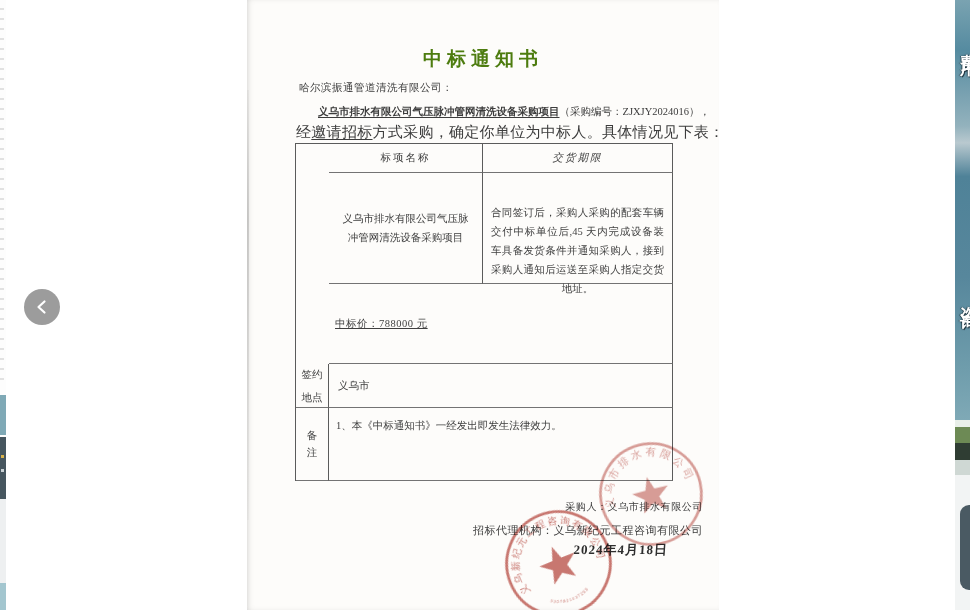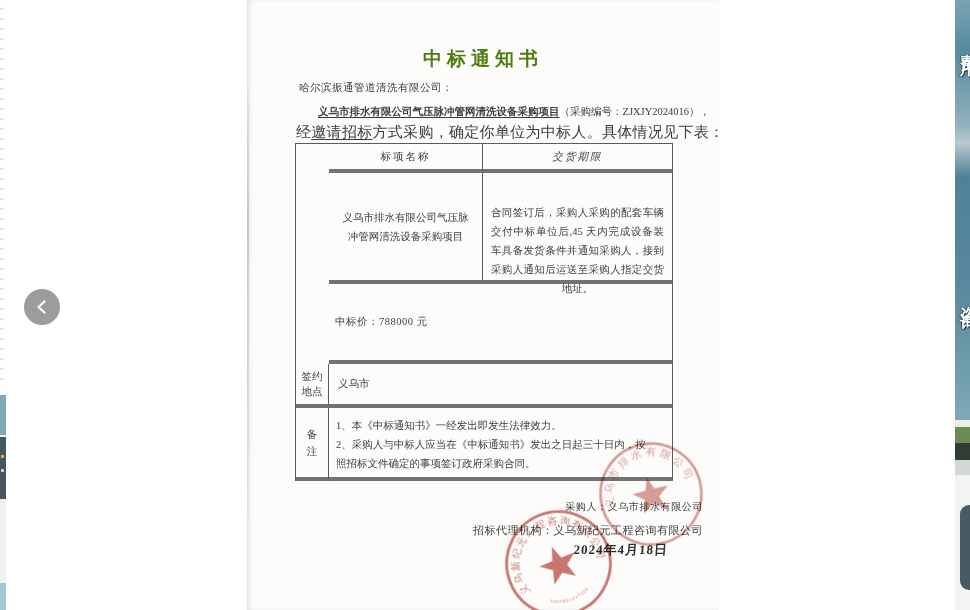--- a/index.html
+++ b/index.html
@@ -62,35 +62,35 @@
   .method-line { position:absolute; left:296px; top:123px; font-size:15px; letter-spacing:.3px; }
 
   
   .btable {
     position:absolute; left:295px; top:143px;
     display:grid; grid-template-columns:33px 154px 190px;
     grid-template-rows:29px 111px 80px 44px 73px;
     border-top:1px solid #5b5b5b; border-left:1px solid #5b5b5b;
     font-size:10.5px; color:#3f3f3f;
   }
-  .cell { border-right:1px solid #5b5b5b; border-bottom:4px solid #737373;
+  .cell { border-right:1px solid #5b5b5b; border-bottom:1px solid #737373;
     display:flex; align-items:center; justify-content:center; }
   .a-sec   { grid-area:1/1/4/2; }
   .a-h1    { grid-area:1/2/2/3; letter-spacing:2px; }
   .a-h2    { grid-area:1/3/2/4; letter-spacing:2px;font-style:italic; }
   .a-item  { grid-area:2/2/3/3; padding:0 12px; text-align:center; line-height:19px; }
   .a-deliv { grid-area:2/3/3/4; display:block; padding:30px 8px 0; line-height:19px;
              text-align:justify; text-align-last:center; }
-  .a-price { grid-area:3/2/4/4; justify-content:flex-start; padding-left:6px; letter-spacing:.5px; }
+  .a-price { grid-area:3/2/4/4; justify-content:flex-start; padding-left:6px; letter-spacing:.5px;text-decoration:underline; }
   .a-signl { grid-area:4/1/5/2; }
   .a-signv { grid-area:4/2/5/4; justify-content:flex-start; padding-left:9px; }
   .a-reml  { grid-area:5/1/6/2; }
   .a-remv  { grid-area:5/2/6/4; display:block; padding:8px 18px 0 7px; line-height:19px; }
   .vlabel  { width:12px; word-break:break-all; line-height:17px; text-align:center; }
-  .vlabel2 { width:24px; word-break:break-all; line-height:15px; text-align:center; }
+  .vlabel2 { width:24px; word-break:break-all; line-height:23px; text-align:center; }
 
   
   .f-line { position:absolute; left:247px; width:456px; text-align:right; }
   .f-purchaser { top:500px; font-size:10px; letter-spacing:.6px; }
   .f-agency    { top:523px; font-size:11px;  letter-spacing:.5px;padding-left:16px; }
   .f-date      { top:541px; font-size:13px; font-weight:bold; padding-right:35px;
                  letter-spacing:1px; transform:skewX(-4deg); color:#2e2e2e; }
 
   
   .stamp { position:absolute; mix-blend-mode:multiply; filter:blur(.3px); }
@@ -129,21 +129,20 @@
     <div class="cell a-price">中标价：788000 元</div>
     <div class="cell a-signl">
       <div class="vlabel2">签约地点</div>
     </div>
     <div class="cell a-signv">义乌市</div>
     <div class="cell a-reml">
       <div class="vlabel">备注</div>
     </div>
     <div class="cell a-remv">
       <div>1、本《中标通知书》一经发出即发生法律效力。</div>
-      <div>2、采购人与中标人应当在《中标通知书》发出之日起三十日内，按照招标文件确定的事项签订政府采购合同。</div>
     </div>
   </div>
 
   <div class="f-line f-purchaser">采购人：义乌市排水有限公司</div>
   <div class="f-line f-agency">招标代理机构：义乌新纪元工程咨询有限公司</div>
   <div class="f-line f-date">2024年4月18日</div>
 
   <svg class="stamp stamp-upper" viewBox="0 0 120 120">
     <defs>
       <path id="arcU-a" d="M30.3,89.7 a42,42 0 1 1 59.4,0"></path>

